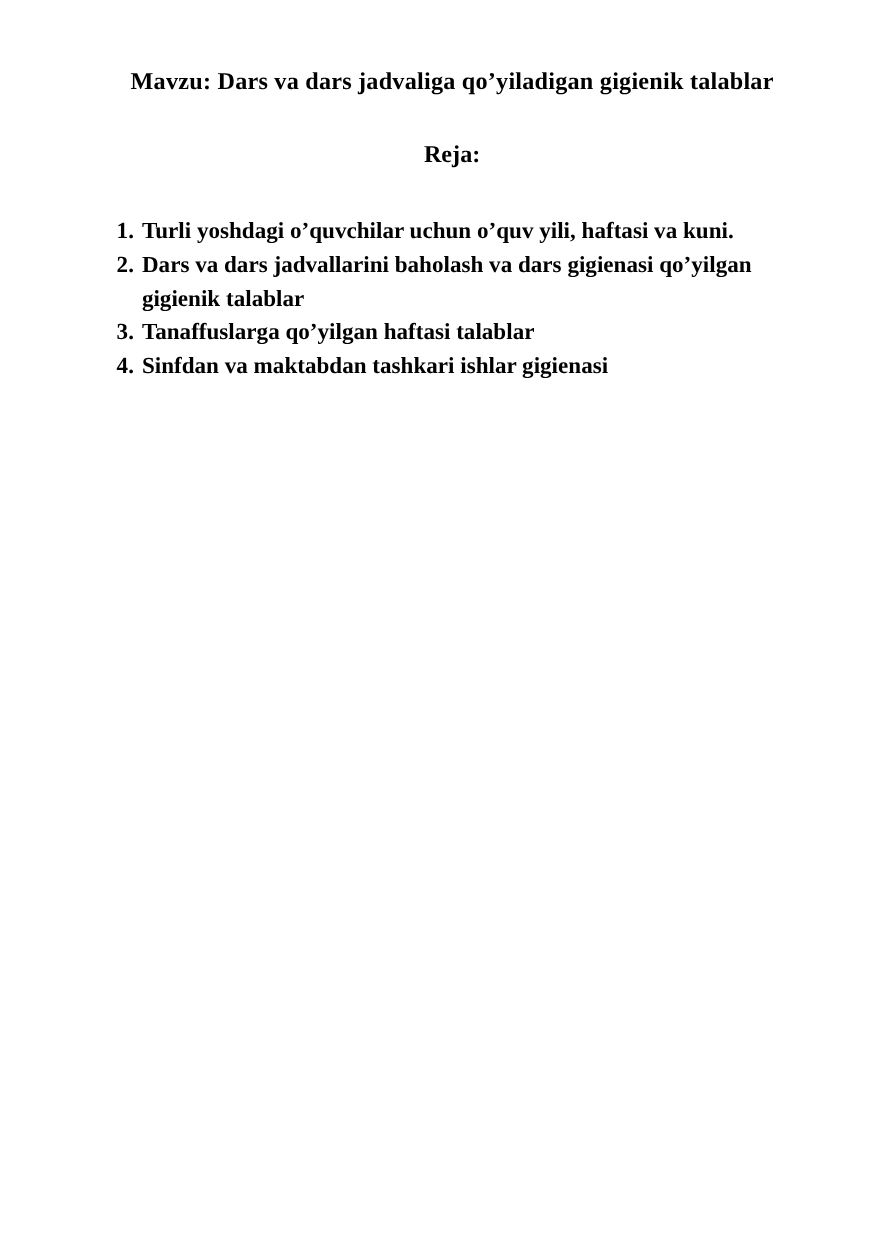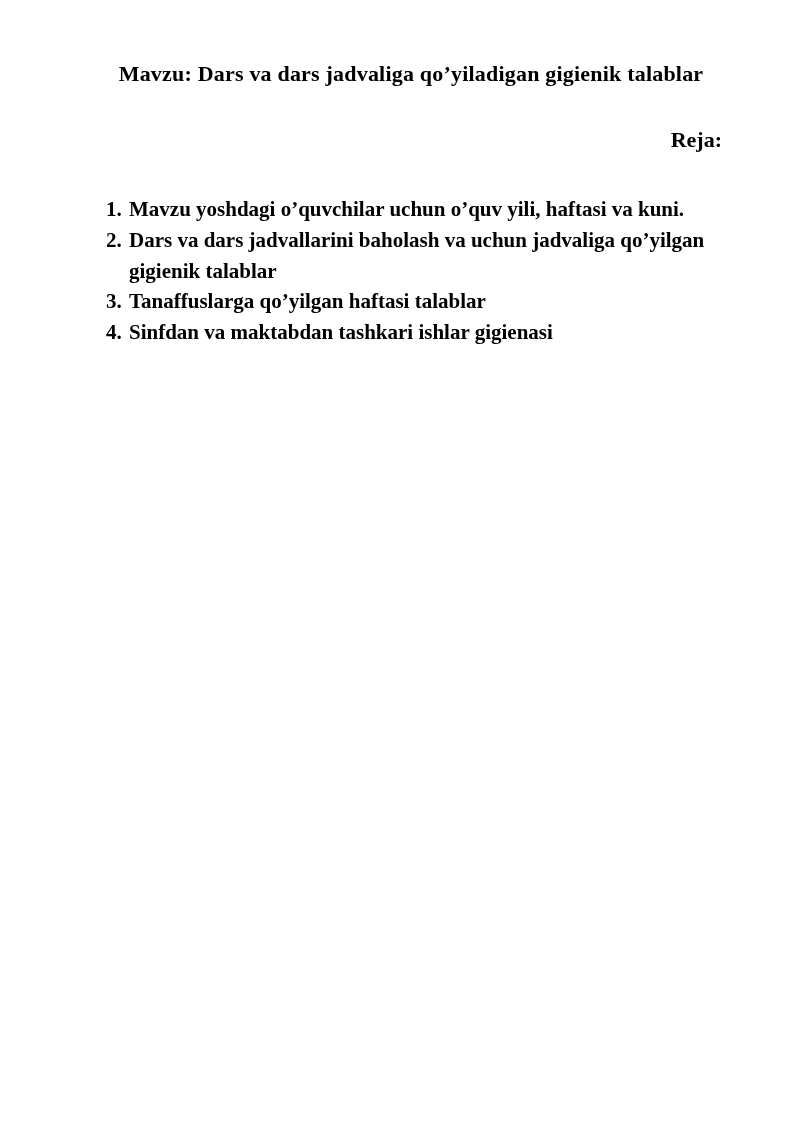--- a/index.html
+++ b/index.html
@@ -24,21 +24,21 @@
     font-size: 22px;
     line-height: 1.45;
     text-align: center;
     font-weight: bold;
     letter-spacing: 0.2px;
   }
   .plan-heading {
     margin: 36px 0 0 0;
     font-size: 22px;
     line-height: 1.3;
-    text-align: right;
+    text-align: center;
     font-weight: bold;
     font-family: Liberation Serif, serif;
   }
   .plan-list {
     margin: 40px 0 0 0;
     padding-left: 27px;
     font-size: 21px;
     line-height: 1.46;
     font-weight: bold;
   }
@@ -49,18 +49,18 @@
 </style>
 </head>
 <body>
 
 <div class="page">
   <h1 class="doc-title">Mavzu: Dars va dars jadvaliga qo’yiladigan gigienik talablar</h1>
 
   <h2 class="plan-heading">Reja:</h2>
 
   <ol class="plan-list">
-    <li>Mavzu yoshdagi o’quvchilar uchun o’quv yili, haftasi va kuni.</li>
-    <li>Dars va dars jadvallarini baholash va uchun jadvaliga qo’yilgan gigienik talablar</li>
+    <li>Turli yoshdagi o’quvchilar uchun o’quv yili, haftasi va kuni.</li>
+    <li>Dars va dars jadvallarini baholash va dars gigienasi qo’yilgan gigienik talablar</li>
     <li>Tanaffuslarga qo’yilgan haftasi talablar</li>
     <li>Sinfdan va maktabdan tashkari ishlar gigienasi</li>
   </ol>
 </div>
 
 </body></html>

